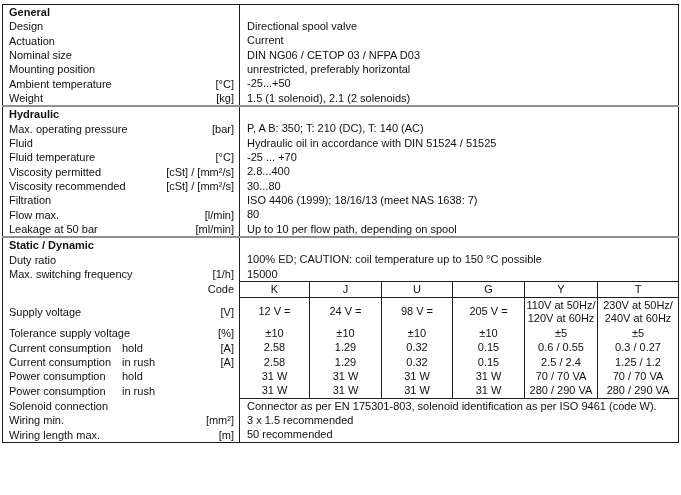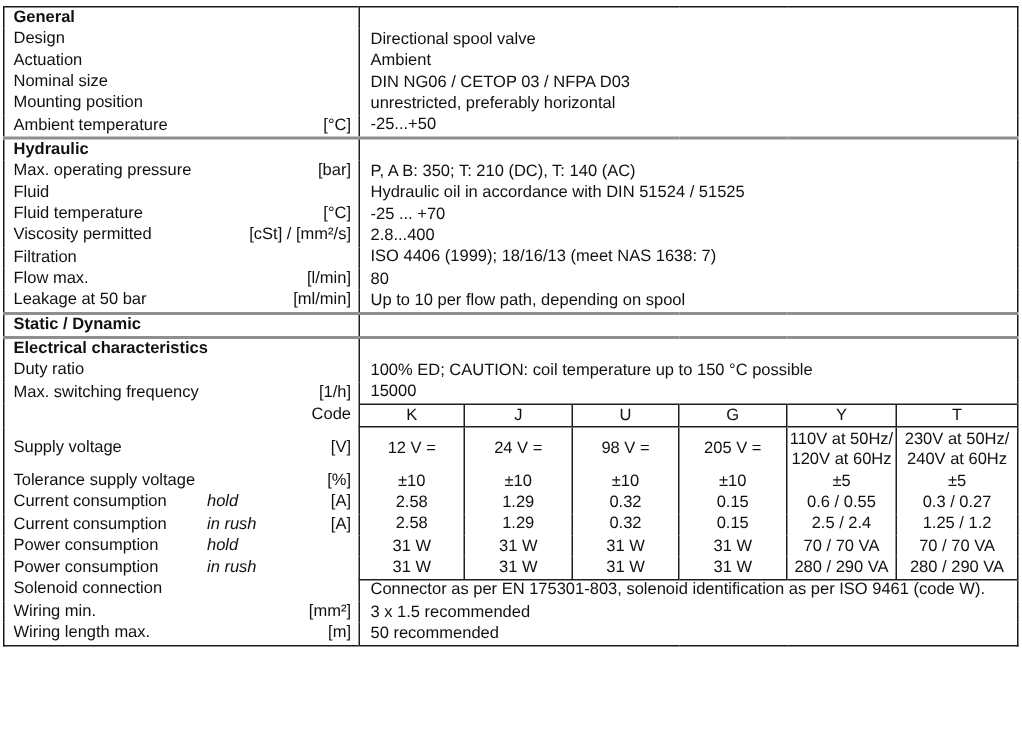--- a/index.html
+++ b/index.html
@@ -24,21 +24,21 @@
     line-height:13px;
     white-space:nowrap;
   }
   tr.tall td{height:28.7px;}
   
   .lcell{
     position:relative;
     display:table-cell;
   }
   .lcell .lbl{position:absolute;left:6px;top:50%;transform:translateY(-50%);}
-  .lcell .sub{position:absolute;left:135px;top:50%;transform:translateY(-50%);font-style:italic;}
+  .lcell .sub{position:absolute;left:119px;top:50%;transform:translateY(-50%);}
   .lcell .unit{position:absolute;right:5px;top:50%;transform:translateY(-50%);white-space:nowrap;}
   .lcell.hdr{font-weight:bold;padding-left:6px;}
   
   .vcell{padding-left:7px;}
   .vline{border-left:1px solid #1f1f1f;}
   
   tr.secdiv td{border-top:2px solid #8f8f8f;}
   
   .code{text-align:center;white-space:pre-line;}
   .chdr{border-top:1px solid #1f1f1f;border-bottom:1px solid #1f1f1f;}
@@ -68,40 +68,47 @@
         <tr>
           <td class="lcell">
             <span class="lbl">Design</span>
           </td>
           <td class="vcell vline" colspan="6">Directional spool valve</td>
         </tr>
         <tr>
           <td class="lcell">
             <span class="lbl">Actuation</span>
           </td>
-          <td class="vcell vline" colspan="6">Ambient</td>
+          <td class="vcell vline" colspan="6">Current</td>
         </tr>
         <tr>
           <td class="lcell">
             <span class="lbl">Nominal size</span>
           </td>
           <td class="vcell vline" colspan="6">DIN NG06 / CETOP 03 / NFPA D03</td>
         </tr>
         <tr>
           <td class="lcell">
             <span class="lbl">Mounting position</span>
           </td>
           <td class="vcell vline" colspan="6">unrestricted, preferably horizontal</td>
         </tr>
         <tr>
           <td class="lcell">
             <span class="lbl">Ambient temperature</span>
             <span class="unit">[°C]</span>
           </td>
           <td class="vcell vline" colspan="6">-25...+50</td>
+        </tr>
+        <tr>
+          <td class="lcell">
+            <span class="lbl">Weight</span>
+            <span class="unit">[kg]</span>
+          </td>
+          <td class="vcell vline" colspan="6">1.5 (1 solenoid), 2.1 (2 solenoids)</td>
         </tr>
         <tr class="secdiv">
           <td class="lcell hdr">
             <span class="lbl">Hydraulic</span>
           </td>
           <td class="vline" colspan="6"></td>
         </tr>
         <tr>
           <td class="lcell">
             <span class="lbl">Max. operating pressure</span>
@@ -124,20 +131,27 @@
         </tr>
         <tr>
           <td class="lcell">
             <span class="lbl">Viscosity permitted</span>
             <span class="unit">[cSt] / [mm²/s]</span>
           </td>
           <td class="vcell vline" colspan="6">2.8...400</td>
         </tr>
         <tr>
           <td class="lcell">
+            <span class="lbl">Viscosity recommended</span>
+            <span class="unit">[cSt] / [mm²/s]</span>
+          </td>
+          <td class="vcell vline" colspan="6">30...80</td>
+        </tr>
+        <tr>
+          <td class="lcell">
             <span class="lbl">Filtration</span>
           </td>
           <td class="vcell vline" colspan="6">ISO 4406 (1999); 18/16/13 (meet NAS 1638: 7)</td>
         </tr>
         <tr>
           <td class="lcell">
             <span class="lbl">Flow max.</span>
             <span class="unit">[l/min]</span>
           </td>
           <td class="vcell vline" colspan="6">80</td>
@@ -145,26 +159,20 @@
         <tr>
           <td class="lcell">
             <span class="lbl">Leakage at 50 bar</span>
             <span class="unit">[ml/min]</span>
           </td>
           <td class="vcell vline" colspan="6">Up to 10 per flow path, depending on spool</td>
         </tr>
         <tr class="secdiv">
           <td class="lcell hdr">
             <span class="lbl">Static / Dynamic</span>
-          </td>
-          <td class="vline" colspan="6"></td>
-        </tr>
-        <tr class="secdiv">
-          <td class="lcell hdr">
-            <span class="lbl">Electrical characteristics</span>
           </td>
           <td class="vline" colspan="6"></td>
         </tr>
         <tr>
           <td class="lcell">
             <span class="lbl">Duty ratio</span>
           </td>
           <td class="vcell vline" colspan="6">100% ED; CAUTION: coil temperature up to 150 °C possible</td>
         </tr>
         <tr>

